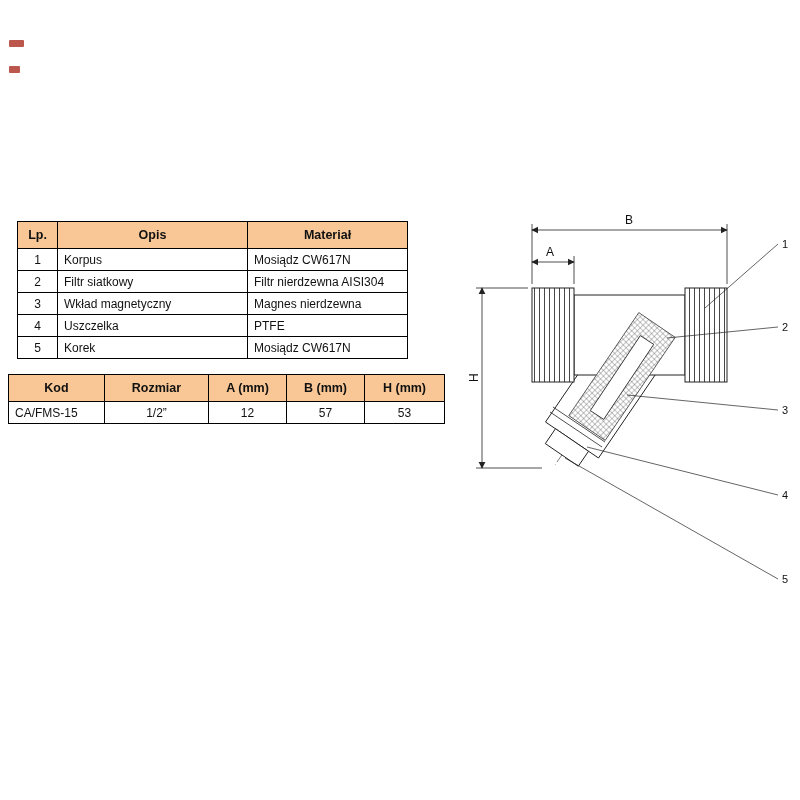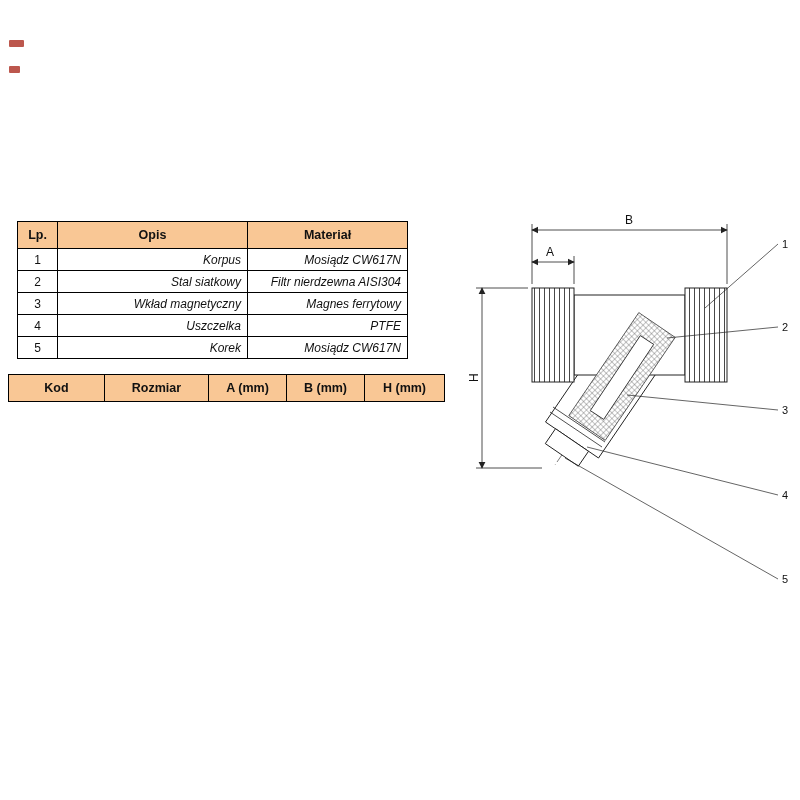--- a/index.html
+++ b/index.html
@@ -30,21 +30,21 @@
   }
   th {
     background: var(--header-bg, #f9c795);
     font-weight: bold;
     font-size: 12.5px;
     height: 22px;
     text-align: center;
   }
   td { height: 17px; }
   .c { text-align: center; }
-  .l { text-align: right; font-style: italic; }
+  .l { text-align: left; }
   .drawing-wrap {
     position: absolute;
     left: 462px;
     top: 200px;
     width: 335px;
     height: 400px;
   }
   svg text { fill: #111; font-family: "Liberation Sans", sans-serif; }
   .artifact {
     position: absolute;
@@ -75,27 +75,27 @@
       </tr>
     </thead>
     <tbody>
       <tr>
         <td class="c">1</td>
         <td class="l">Korpus</td>
         <td class="l">Mosiądz CW617N</td>
       </tr>
       <tr>
         <td class="c">2</td>
-        <td class="l">Stal siatkowy</td>
+        <td class="l">Filtr siatkowy</td>
         <td class="l">Filtr nierdzewna AISI304</td>
       </tr>
       <tr>
         <td class="c">3</td>
         <td class="l">Wkład magnetyczny</td>
-        <td class="l">Magnes ferrytowy</td>
+        <td class="l">Magnes nierdzewna</td>
       </tr>
       <tr>
         <td class="c">4</td>
         <td class="l">Uszczelka</td>
         <td class="l">PTFE</td>
       </tr>
       <tr>
         <td class="c">5</td>
         <td class="l">Korek</td>
         <td class="l">Mosiądz CW617N</td>
@@ -114,20 +114,27 @@
     <thead>
       <tr>
         <th>Kod</th>
         <th>Rozmiar</th>
         <th>A (mm)</th>
         <th>B (mm)</th>
         <th>H (mm)</th>
       </tr>
     </thead>
     <tbody>
+      <tr>
+        <td class="l">CA/FMS-15</td>
+        <td class="c">1/2”</td>
+        <td class="c">12</td>
+        <td class="c">57</td>
+        <td class="c">53</td>
+      </tr>
     </tbody>
   </table>
 
   <div class="drawing-wrap">
     <svg width="335" height="400" viewBox="0 0 335 400">
       <defs>
         <pattern id="mesh" width="4" height="4" patternUnits="userSpaceOnUse" patternTransform="rotate(45)">
           <rect width="4" height="4" fill="#ffffff"></rect>
           <path d="M0,0 L4,0 M0,0 L0,4" stroke="#555" stroke-width="0.7"></path>
         </pattern>

